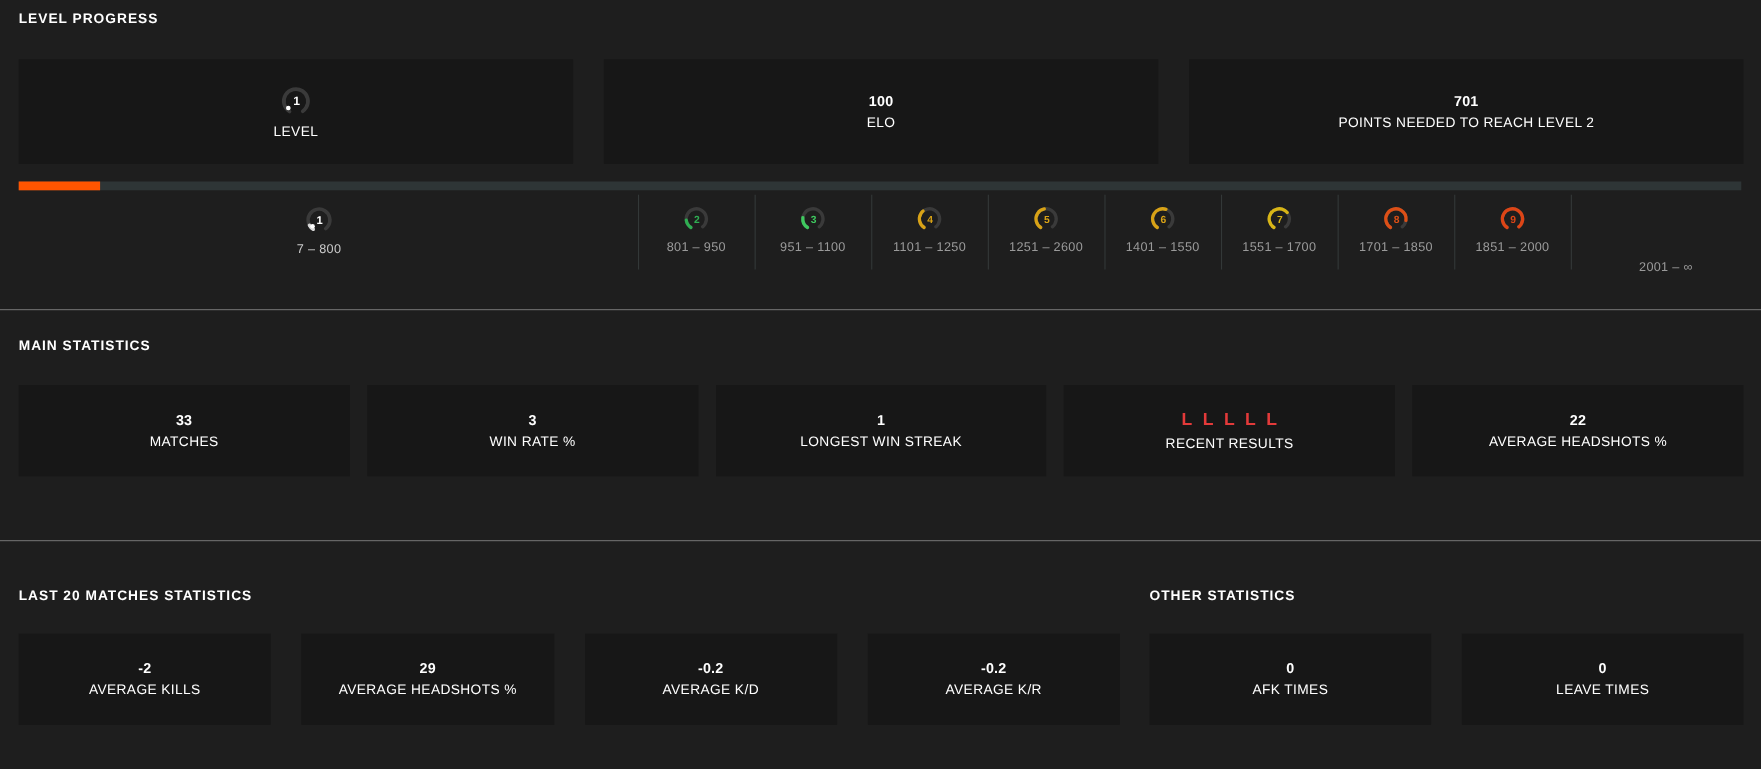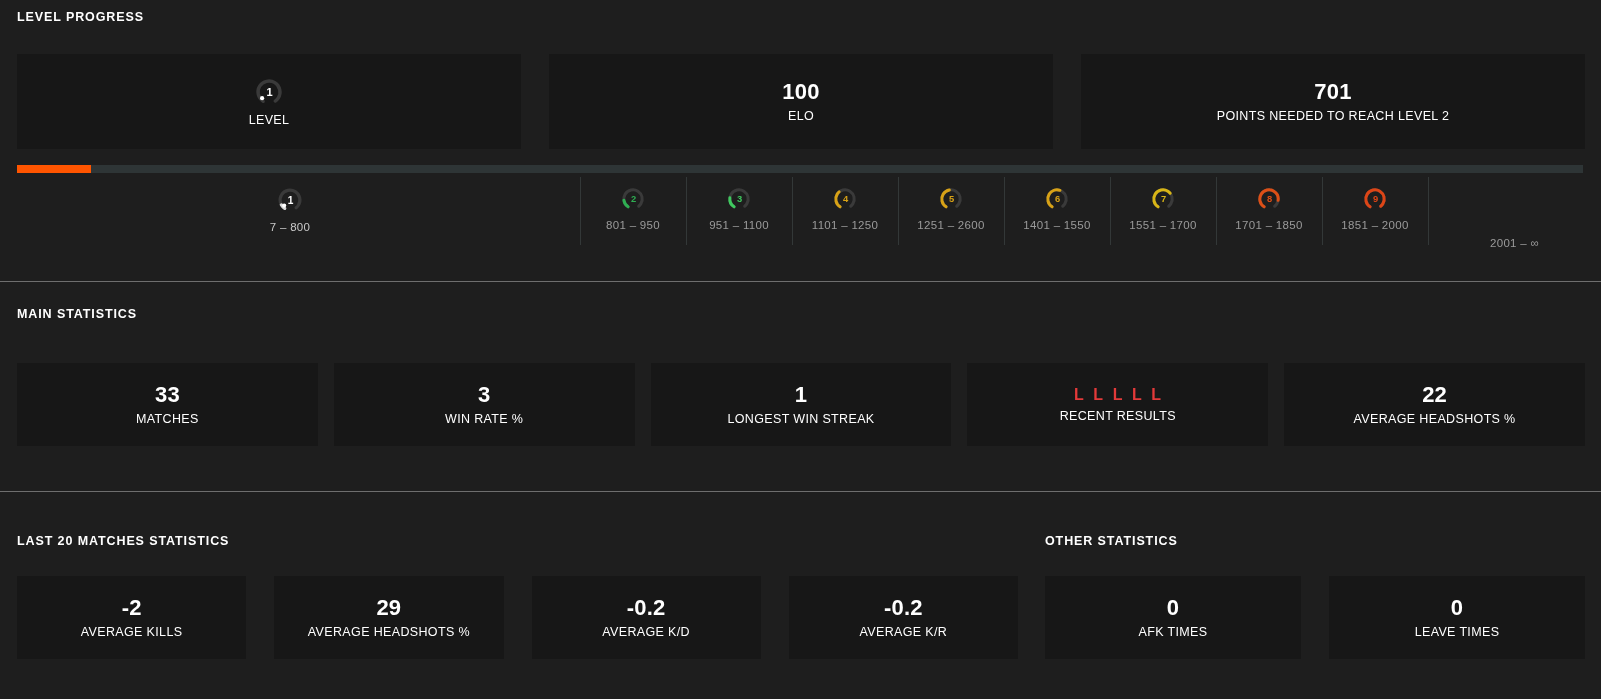--- a/index.html
+++ b/index.html
@@ -30,21 +30,21 @@
 
   
   .card {
     background: #171717;
     display: flex;
     flex-direction: column;
     align-items: center;
     justify-content: center;
   }
   .card-value {
-    font-size: 22px;
+    font-size: 13px;
     font-weight: bold;
     color: #ffffff;
     line-height: 1.1;
     letter-spacing: 0.2px;
   }
   .card-label {
     font-size: 12.5px;
     color: #ffffff;
     letter-spacing: 0.35px;
     margin-top: 5px;
@@ -123,21 +123,21 @@
     width: 1601px;
     height: 1px;
     background: #6e6e6e;
   }
 
   
   #main-statistics-section { position: absolute; left: 0; top: 282px; width: 1601px; height: 209px; }
   #main-statistics-title { position: absolute; left: 17px; top: 25px; }
   #main-stats-row {
     position: absolute;
-    left: 17px; top: 81px;
+    left: 17px; top: 68px;
     width: 1568px; height: 83px;
     display: flex;
     gap: 16px;
   }
   #main-stats-row .card { flex: 1 1 0; }
 
   .recent-results { display: flex; gap: 9px; }
   .result-letter {
     font-size: 16px;
     font-weight: bold;

